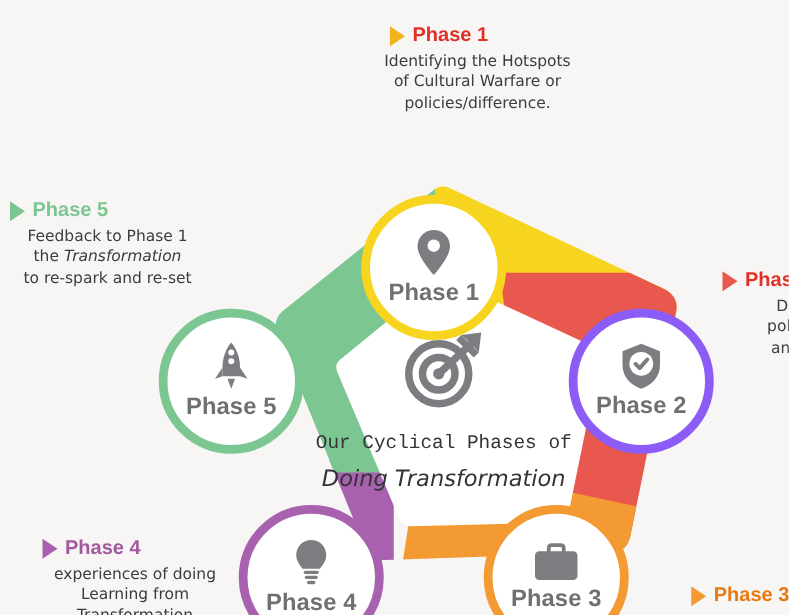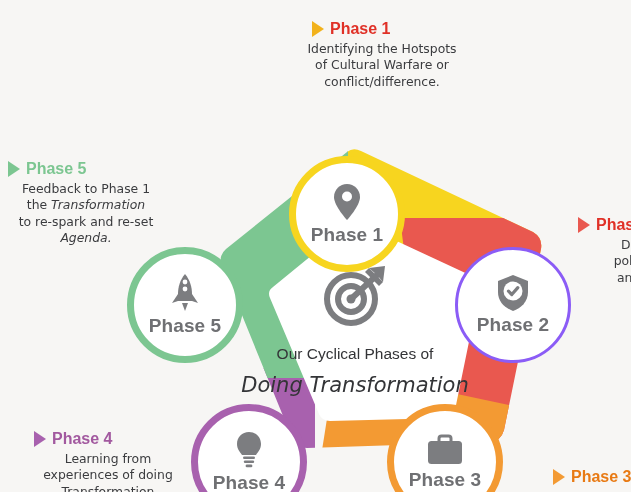--- a/index.html
+++ b/index.html
@@ -21,39 +21,39 @@
     background:#ffffff;
     display:flex;flex-direction:column;align-items:center;justify-content:center;
     box-sizing:border-box;
   }
   .node .ico{display:block;line-height:0;margin-bottom:2px;}
   .node .cap{
     font-size:19px;font-weight:bold;color:#6f7073;
     letter-spacing:.1px;white-space:nowrap;
   }
   #node1{left:289px;top:156px;width:116px;height:116px;border:7px solid #f7d51f;}
-  #node2{left:455px;top:247px;width:116px;height:116px;border:3px solid #8b5cf6;}
+  #node2{left:455px;top:247px;width:116px;height:116px;border:7px solid #8b5cf6;}
   #node3{left:387px;top:404px;width:116px;height:116px;border:7px solid #f39a33;}
   #node4{left:191px;top:404px;width:116px;height:116px;border:7px solid #a861ae;}
   #node5{left:127px;top:247px;width:116px;height:116px;border:7px solid #7cc691;}
 
   
   .center{
     position:absolute;left:243px;top:262px;width:224px;height:130px;
     display:flex;flex-direction:column;align-items:center;
     pointer-events:none;
   }
   .center .bull{line-height:0;margin-bottom:12px;}
   .rule{width:166px;height:1px;background:#7b7c7e;}
   .c-line1{
     font-size:15.5px;color:#333437;padding:5px 0 4px;
-    font-family:Liberation Sans, sans-serif;white-space:nowrap;text-align:center;
+    font-family:Liberation Mono, monospace;white-space:nowrap;text-align:center;
   }
   .c-line2{
-    font-size:21px;color:#333437;font-style:italic;padding-top:6px;
+    font-size:18px;color:#333437;font-style:italic;padding-top:6px;
     font-family:"DejaVu Sans",sans-serif;white-space:nowrap;
   }
 
   
   .callout{position:absolute;}
   .callout .hd{
     display:flex;align-items:center;gap:6px;
     font-size:16px;font-weight:bold;white-space:nowrap;
   }
   .tri{
@@ -220,44 +220,43 @@
       </svg>
     </span>
     <span class="cap">Phase 5</span>
   </div>
 
   <div class="callout" id="c1">
     <div class="hd">
       <span class="tri"></span>
       <span class="lab">Phase 1</span>
     </div>
-    <div class="bd">Identifying the Hotspots of Cultural Warfare or conflict/difference.</div>
+    <div class="bd">Identifying the Hotspots of Cultural Warfare or policies/difference.</div>
   </div>
 
   <div class="callout" id="c5">
     <div class="hd">
       <span class="tri"></span>
       <span class="lab">Phase 5</span>
     </div>
     <div class="bd">
       <div>Feedback to Phase 1</div>
       <div><span>the </span><em>Transformation</em></div>
       <div>to re-spark and re-set</div>
-      <div><em>Agenda.</em></div>
     </div>
   </div>
 
   <div class="callout" id="c4">
     <div class="hd">
       <span class="tri"></span>
       <span class="lab">Phase 4</span>
     </div>
     <div class="bd">
+      <div>experiences of doing</div>
       <div>Learning from</div>
-      <div>experiences of doing</div>
       <div>Transformation</div>
     </div>
   </div>
 
   <div class="callout" id="c2">
     <div class="hd">
       <span class="tri"></span>
       <span class="lab">Phas</span>
     </div>
     <div class="bd">

